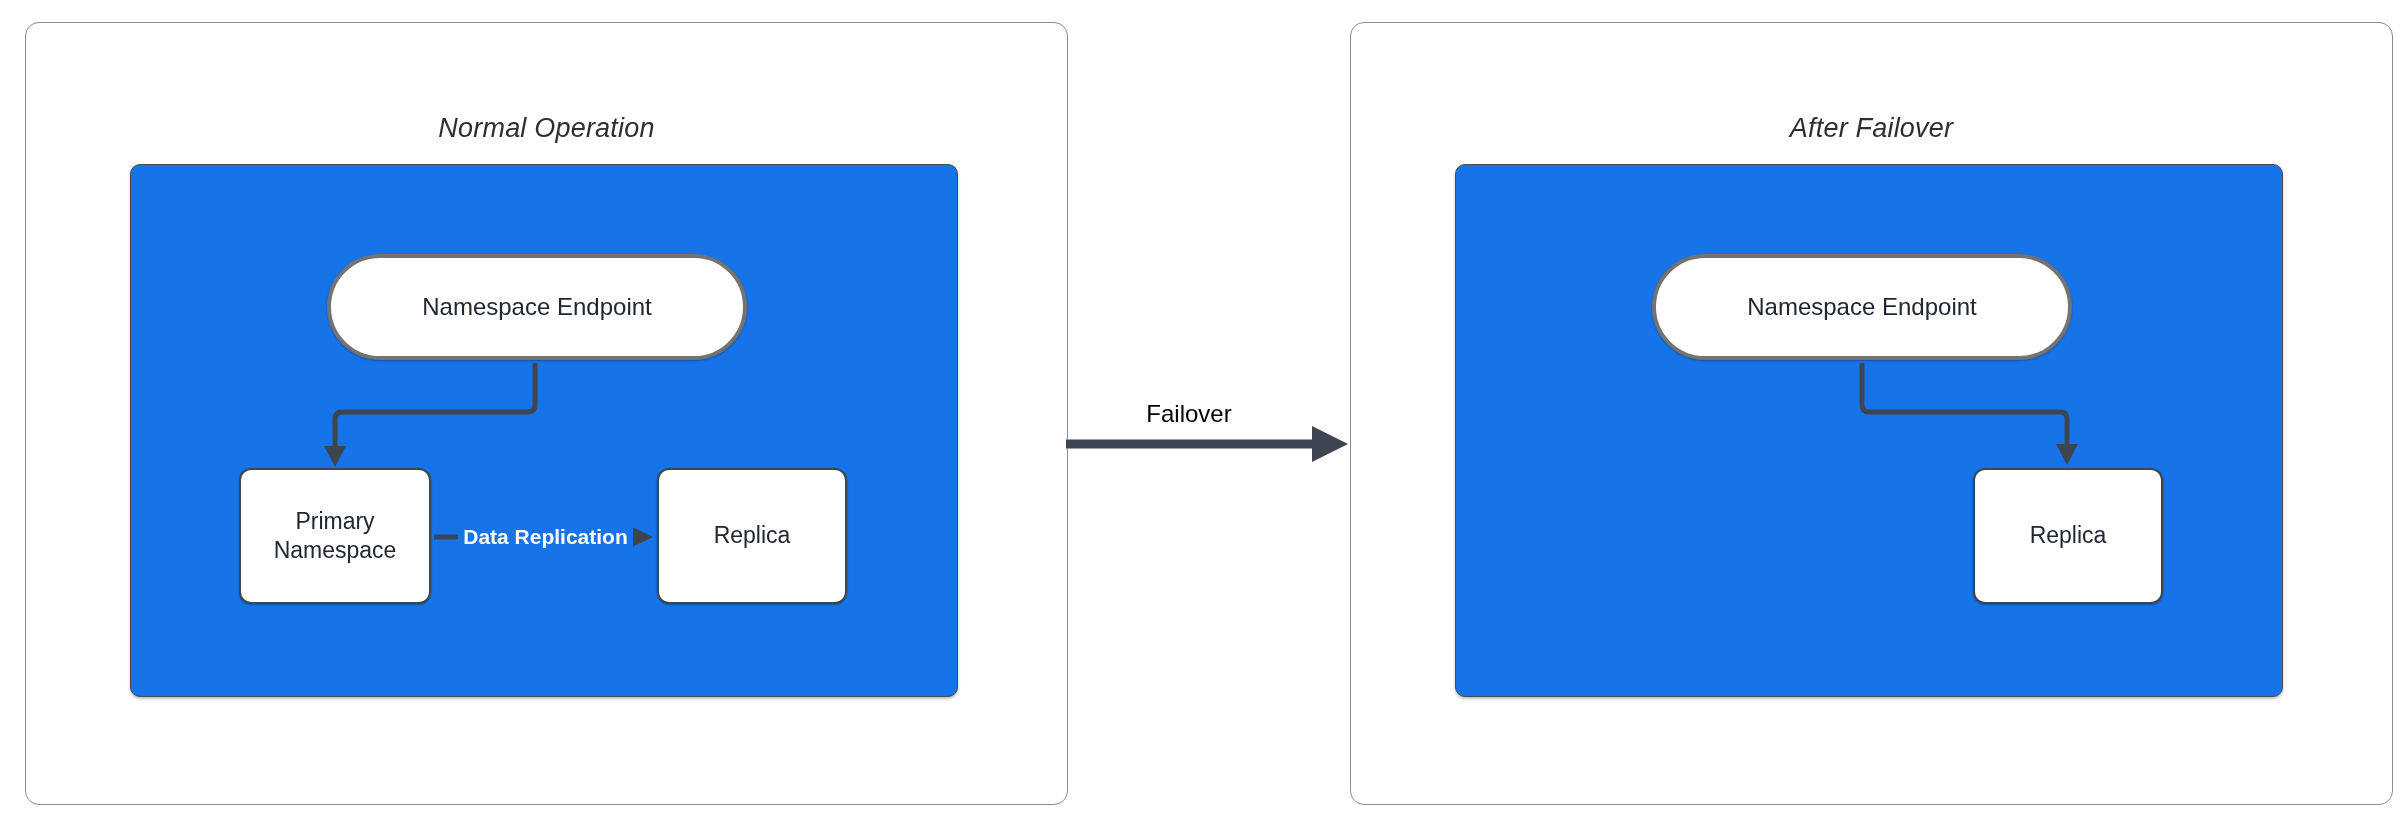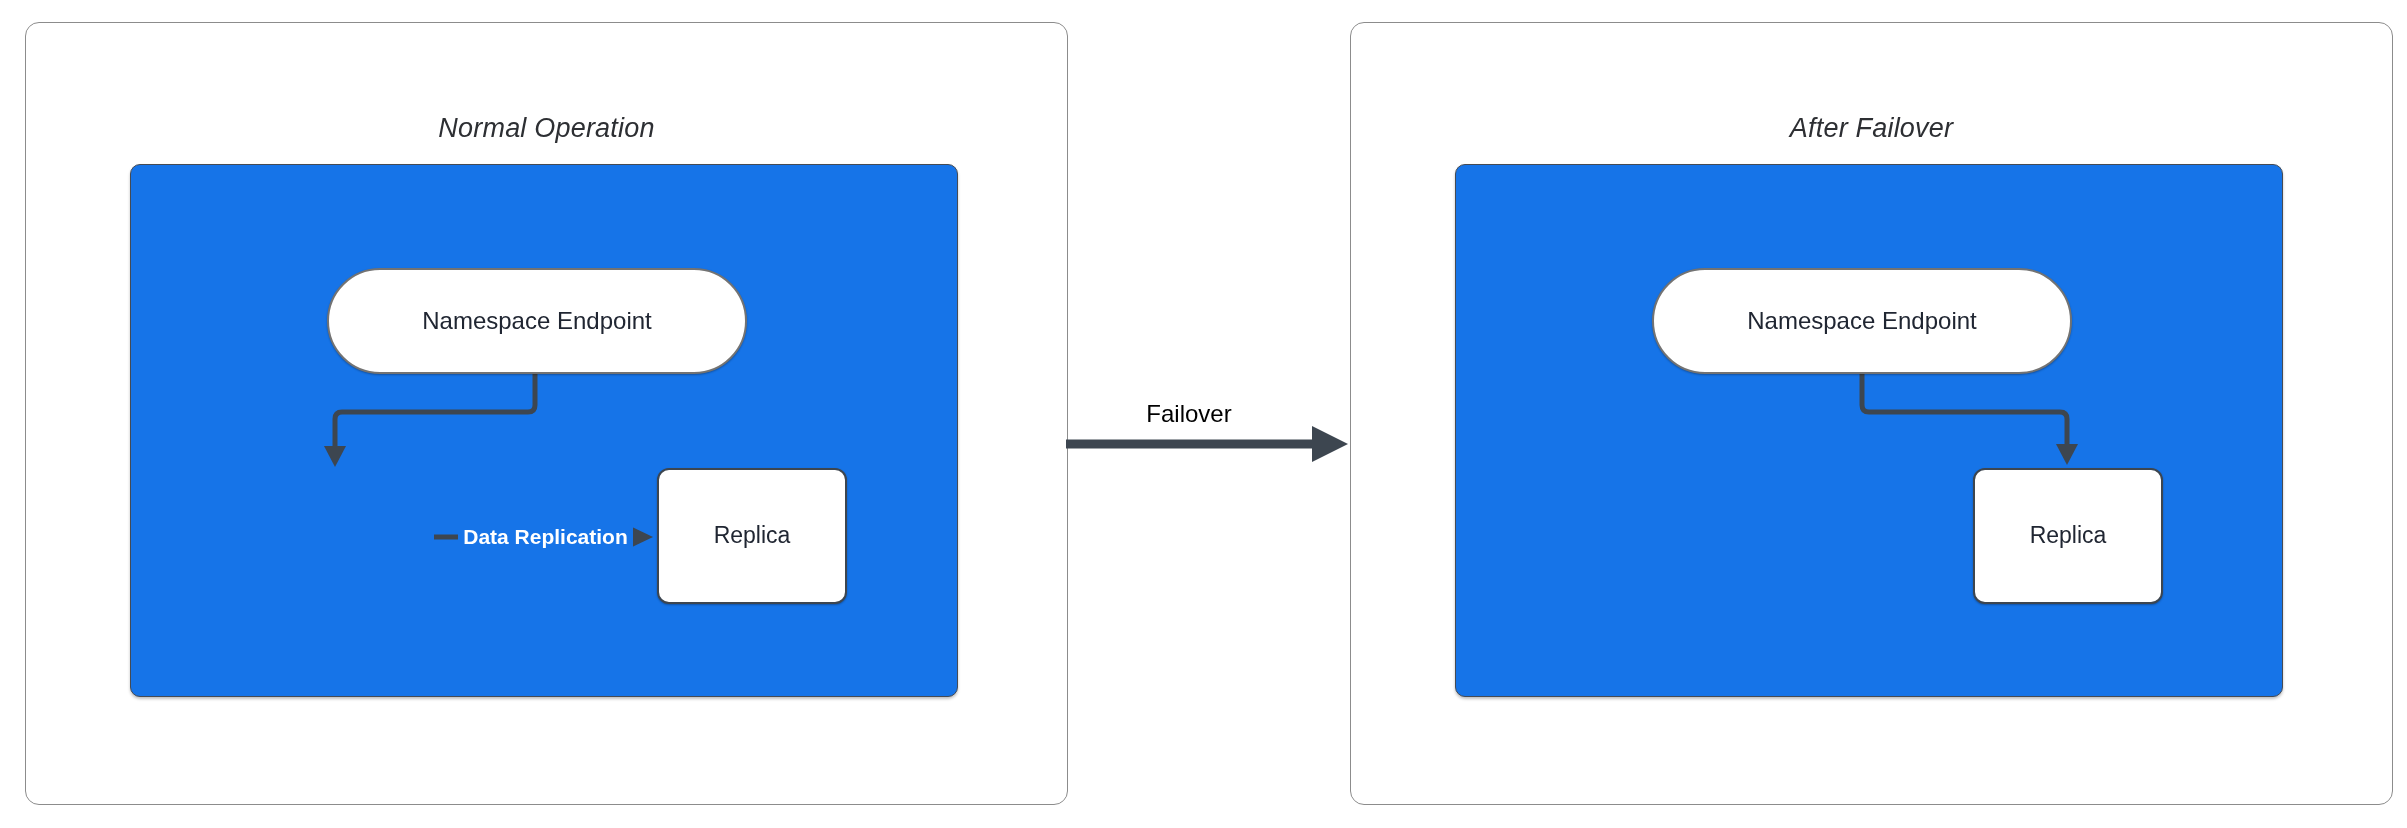--- a/index.html
+++ b/index.html
@@ -38,23 +38,23 @@
     background: #1674e8;
     border: 1.5px solid #454b54;
     border-radius: 10px;
     box-shadow: 0 2px 3px rgba(0,0,0,0.25);
   }
   .blue-container.left  { left: 130px; }
   .blue-container.right { left: 1455px; }
 
   .pill {
     position: absolute;
-    top: 268px; width: 420px; height: 106px;
+    top: 254px; width: 420px; height: 106px;
     background: #ffffff;
-    border: 2px solid #737373;
+    border: 4px solid #737373;
     border-radius: 53px;
     display: flex; align-items: center; justify-content: center;
     font-size: 24px;
     color: #202632;
     box-shadow: 0 1px 2px rgba(0,0,0,0.3);
     z-index: 3;
   }
   .pill.left  { left: 327px; }
   .pill.right { left: 1652px; }
 
@@ -149,20 +149,23 @@
 
     <g>
       <path d="M1862,363 L1862,405 Q1862,412 1869,412 L2060,412 Q2067,412 2067,419 L2067,446" fill="none" stroke="#3d4650" stroke-width="5"></path>
       <polygon points="2056,444 2078,444 2067,465" fill="#3d4650"></polygon>
     </g>
   </svg>
 
   <div class="pill left">
     <span>Namespace Endpoint</span>
   </div>
+  <div class="node primary">
+    <span>Primary Namespace</span>
+  </div>
   <div class="node replica-l">
     <span>Replica</span>
   </div>
   <div class="replication-label-wrap">
     <span class="replication-label">Data Replication</span>
   </div>
 
   <div class="failover-label">Failover</div>
 
   <div class="pill right">

